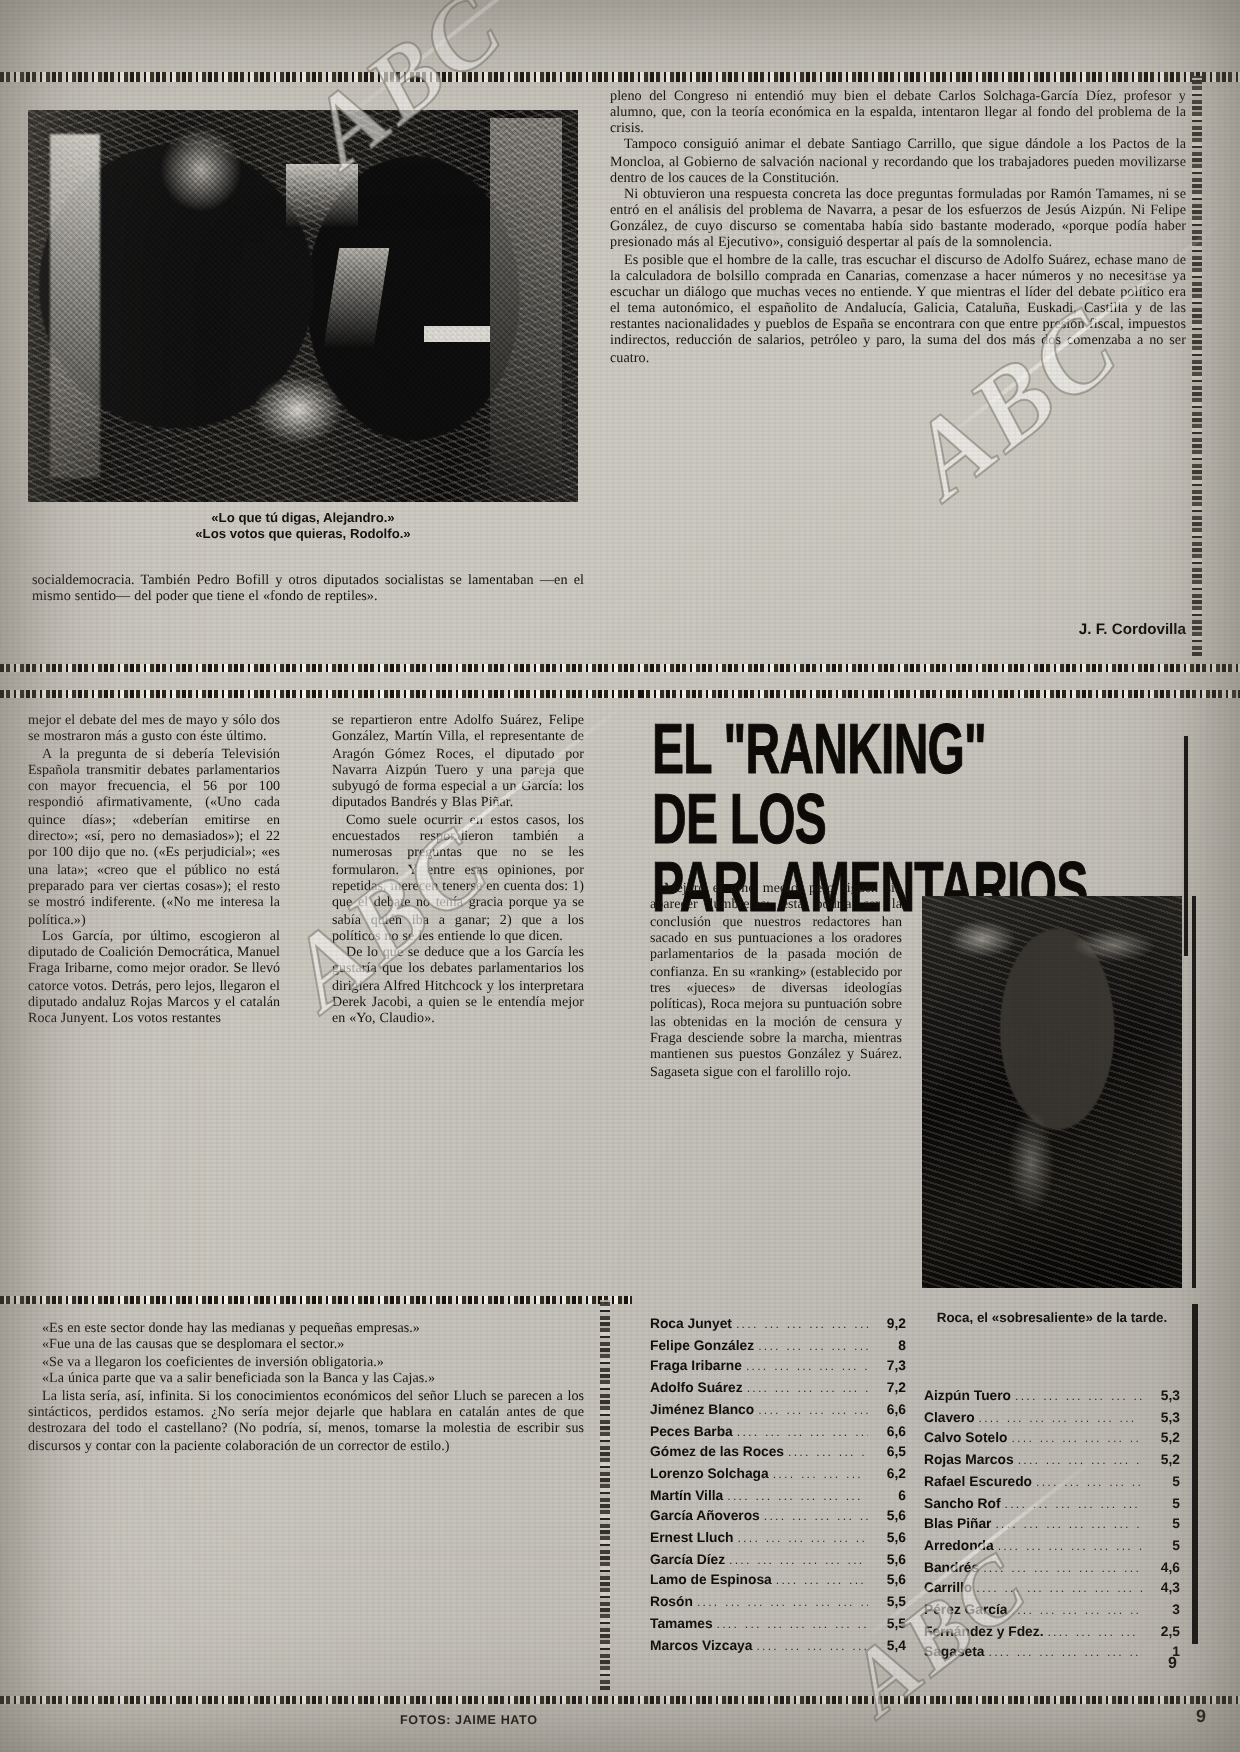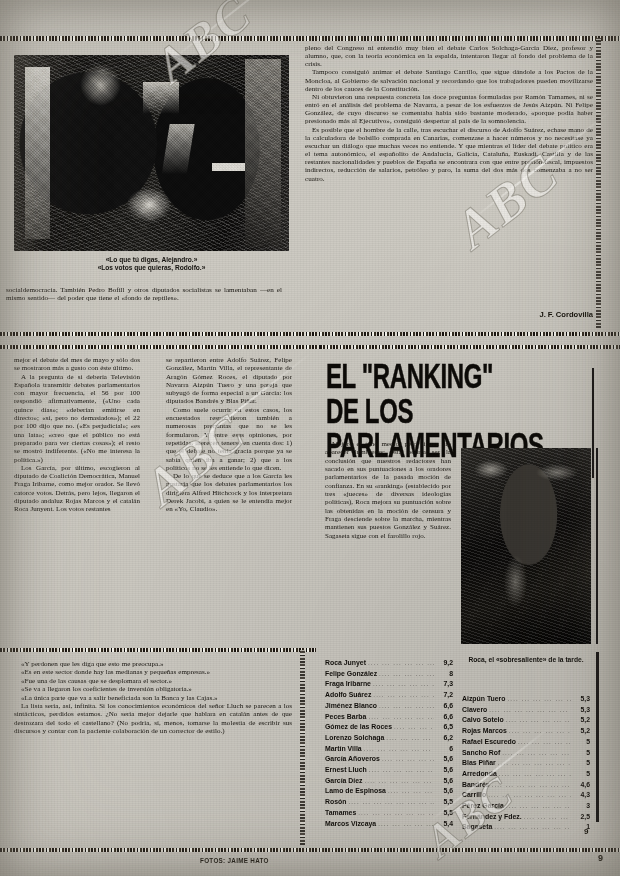--- a/index.html
+++ b/index.html
@@ -188,21 +188,21 @@
       <div class="hi6"></div>
     <div class="hi7"></div>
       <div class="grainp"></div>
   </div>
 
   <div style="position:absolute;left:14px;top:256px;width:275px;">
     <div class="caption" style="position:static;">«Lo que tú digas, Alejandro.»</div>
     <div class="caption" style="position:static;">«Los votos que quieras, Rodolfo.»</div>
   </div>
 
-  <div class="col" style="left:6px;top:286px;width:276px;position:absolute;">
+  <div class="col" style="left:16px;top:286px;width:276px;position:absolute;">
     <p class="noind">socialdemocracia. También Pedro Bofill y otros diputados socialistas se lamentaban —en el mismo sentido— del poder que tiene el «fondo de reptiles».</p>
   </div>
 
   <div class="col" style="left:305px;top:44px;width:288px;position:absolute;">
     <p class="noind">pleno del Congreso ni entendió muy bien el debate Carlos Solchaga-García Díez, profesor y alumno, que, con la teoría económica en la espalda, intentaron llegar al fondo del problema de la crisis.</p>
     <p>Tampoco consiguió animar el debate Santiago Carrillo, que sigue dándole a los Pactos de la Moncloa, al Gobierno de salvación nacional y recordando que los trabajadores pueden movilizarse dentro de los cauces de la Constitución.</p>
     <p>Ni obtuvieron una respuesta concreta las doce preguntas formuladas por Ramón Tamames, ni se entró en el análisis del problema de Navarra, a pesar de los esfuerzos de Jesús Aizpún. Ni Felipe González, de cuyo discurso se comentaba había sido bastante moderado, «porque podía haber presionado más al Ejecutivo», consiguió despertar al país de la somnolencia.</p>
     <p>Es posible que el hombre de la calle, tras escuchar el discurso de Adolfo Suárez, echase mano de la calculadora de bolsillo comprada en Canarias, comenzase a hacer números y no necesitase ya escuchar un diálogo que muchas veces no entiende. Y que mientras el líder del debate político era el tema autonómico, el españolito de Andalucía, Galicia, Cataluña, Euskadi, Castilla y de las restantes nacionalidades y pueblos de España se encontrara con que entre presión fiscal, impuestos indirectos, reducción de salarios, petróleo y paro, la suma del dos más dos comenzaba a no ser cuatro.</p>
   </div>
   <div class="byline" style="position:absolute;left:305px;top:310px;width:288px;text-align:right;">J. F. Cordovilla</div>
@@ -395,21 +395,20 @@
     </div>
 
   <div class="ranknote" style="position:absolute;left:462px;top:656px;width:128px;">Roca, el «sobresaliente» de la tarde.</div>
 
   <div class="vrule" style="left:596px;top:652px;width:2.5px;height:170px;"></div>
 
   <div class="rag thin" style="top:648px;width:316px;right:auto;"></div>
   <div class="ragv" style="left:300px;top:650px;height:195px;bottom:auto;"></div>
 
   <div class="col" style="left:14px;top:660px;width:278px;position:absolute;font-size:7.05px;line-height:8.4px;">
-    <p>«Y perdonen que les diga que esto me preocupa.»</p>
     <p>«Es en este sector donde hay las medianas y pequeñas empresas.»</p>
     <p>«Fue una de las causas que se desplomara el sector.»</p>
     <p>«Se va a llegaron los coeficientes de inversión obligatoria.»</p>
     <p>«La única parte que va a salir beneficiada son la Banca y las Cajas.»</p>
     <p>La lista sería, así, infinita. Si los conocimientos económicos del señor Lluch se parecen a los sintácticos, perdidos estamos. ¿No sería mejor dejarle que hablara en catalán antes de que destrozara del todo el castellano? (No podría, sí, menos, tomarse la molestia de escribir sus discursos y contar con la paciente colaboración de un corrector de estilo.)</p>
   </div>
 
   <div class="rag thin" style="top:848px;"></div>
   <div class="credit" style="position:absolute;left:200px;top:857px;">FOTOS: JAIME HATO</div>
   <div class="pageno" style="position:absolute;left:598px;top:853px;">9</div>

